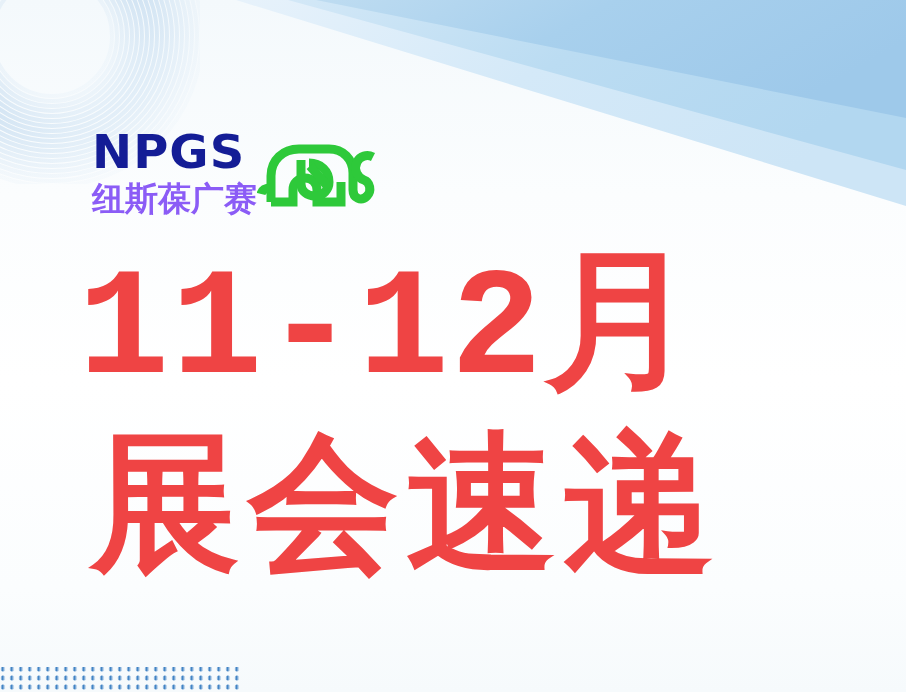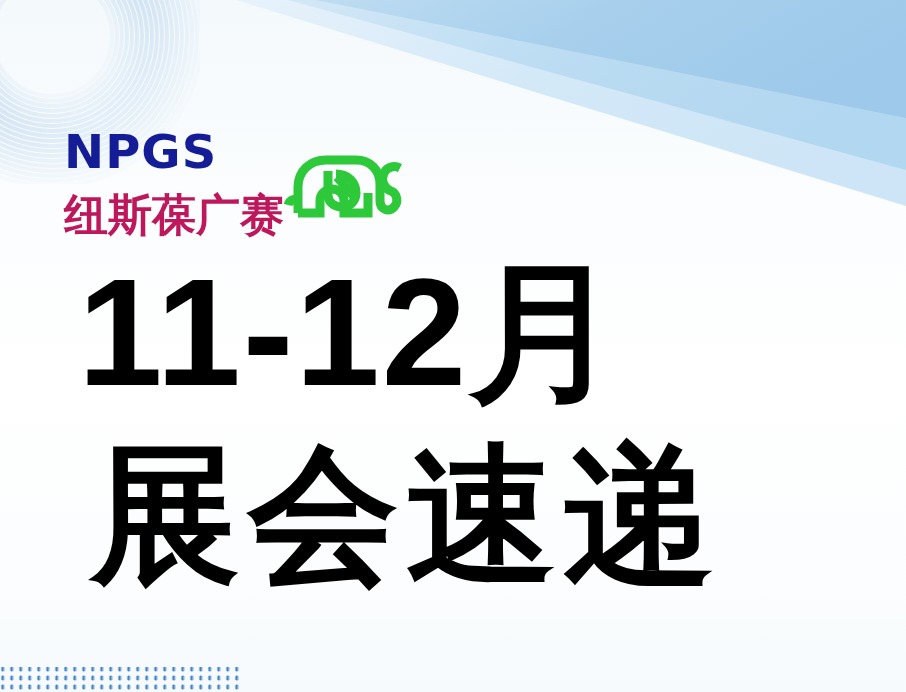--- a/index.html
+++ b/index.html
@@ -57,21 +57,21 @@
   .content {
     position: absolute;
     left: 0;
     top: 0;
     width: 906px;
     height: 692px;
   }
 
   .brand {
     position: absolute;
-    left: 64px;
+    left: 92px;
     top: 128px;
     display: flex;
     align-items: center;
     text-align: right;
   }
 
   .brand-mark {
     display: flex;
     flex-direction: column;
     align-items: flex-start;
@@ -85,43 +85,43 @@
     letter-spacing: 1px;
     color: #141d96;
     line-height: 1;
     transform: scaleX(1.02);
     transform-origin: left center;
   }
 
   .brand-cn {
     font-family: "DejaVu Sans", "Liberation Sans", sans-serif;
     font-weight: 700;
-    font-size: 44px;
+    font-size: 33px;
     letter-spacing: 0px;
-    color: #be185d;
+    color: #8b5cf6;
     line-height: 1.05;
-    margin-top: 17px;
+    margin-top: 7px;
   }
 
   .brand-elephant {
     width: 120px;
     height: 86px;
     margin-top: 2px;
   }
 
   .headline {
     position: absolute;
     left: 70px;
     top: 256px;
     width: 780px;
   }
 
   .headline-line {
-    color: #000000;
-    font-family: Liberation Sans, sans-serif;
+    color: #ef4444;
+    font-family: Liberation Mono, monospace;
     font-weight: 700;
     line-height: 1;
     white-space: nowrap;
   }
 
   .headline-line-1 {
     font-size: 152px;
     letter-spacing: 2px;
     margin-left: 8px;
   }

